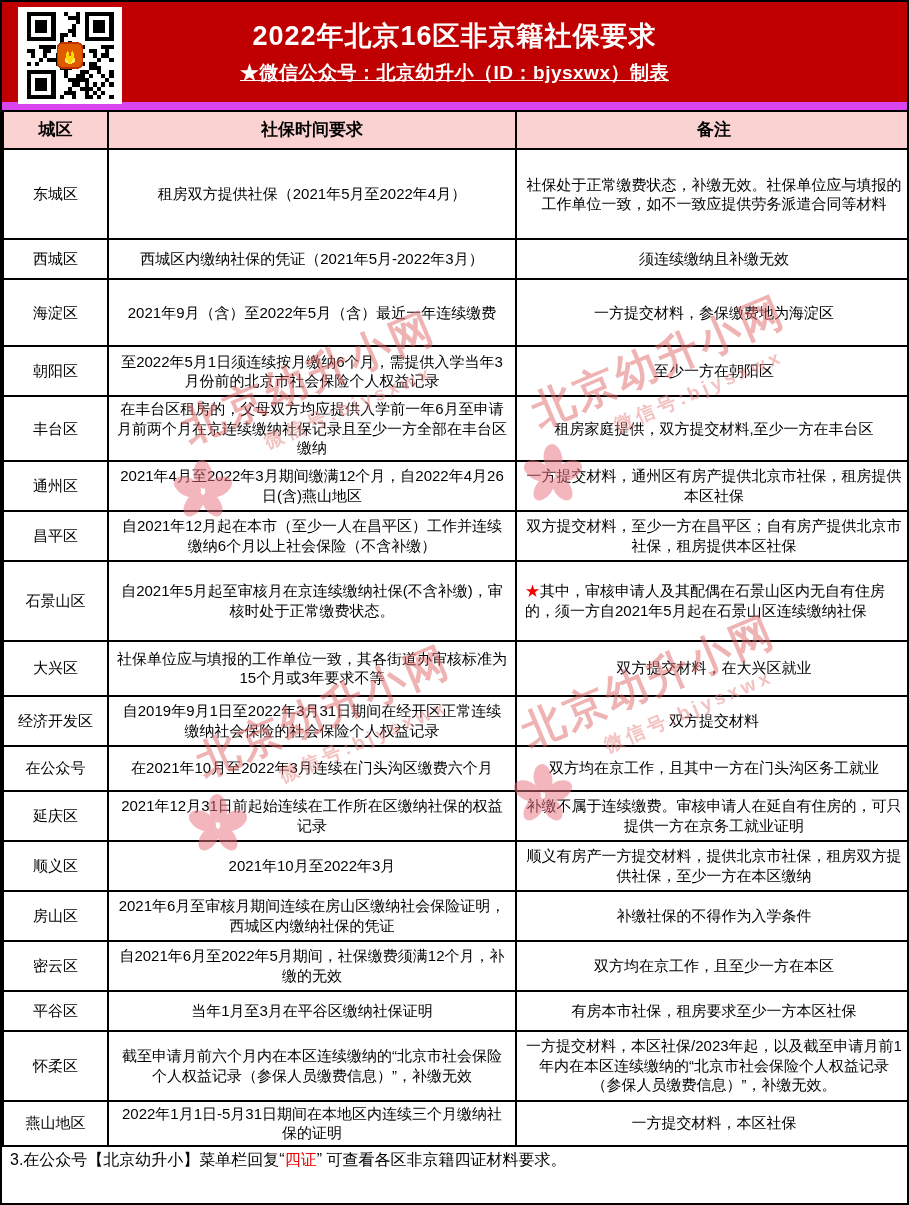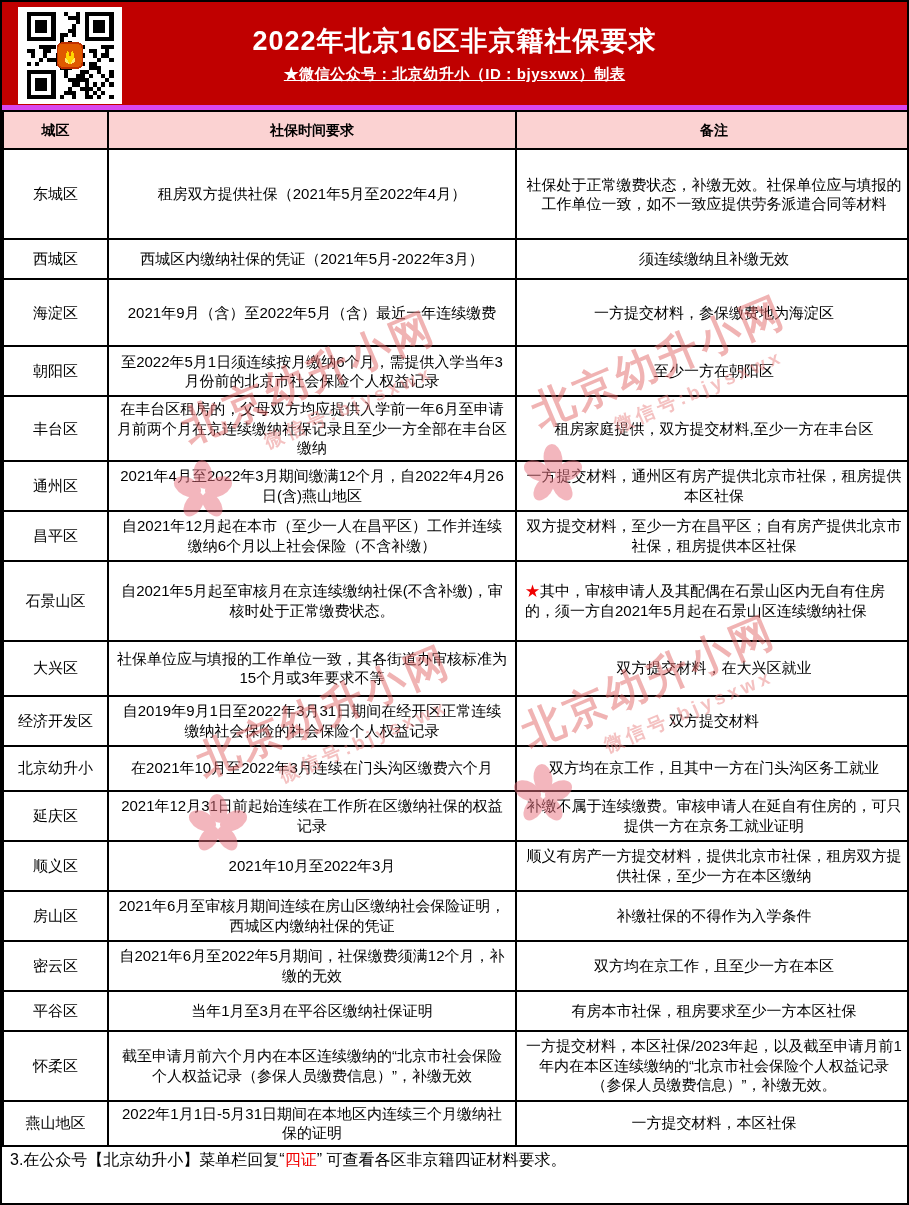--- a/index.html
+++ b/index.html
@@ -5,47 +5,47 @@
   * { margin:0; padding:0; box-sizing:border-box; }
   html,body { background:#fff; }
   body { font-family:"Liberation Sans", sans-serif; }
   .page {
     position:relative; width:909px; height:1205px;
     border:2px solid #000; background:#fff; overflow:hidden;
   }
   
   .banner {
     position:relative; height:108px; background:#c00000;
-    border-bottom:5px solid #d946ef;
+    border-bottom:8px solid #d946ef;
     display:flex; flex-direction:column; align-items:center; justify-content:center;
   }
   .qr-box {
     position:absolute; left:16px; top:5px; width:104px; height:97px;
     background:#fff; padding:5px;
   }
   .qr-box svg { width:100%; height:100%; display:block; }
   .banner-title {
     color:#fff; font-size:27px; font-weight:bold; letter-spacing:1px;
     line-height:1.2; margin-top:2px;
   }
   .banner-subtitle {
-    color:#fff; font-size:15px; font-weight:bold;
+    color:#fff; font-size:19px; font-weight:bold;
     text-decoration:underline; margin-top:7px; letter-spacing:0.5px;
   }
   
   table.main {
     width:100%; border-collapse:collapse; table-layout:fixed;
   }
   table.main td, table.main th {
     border:2px solid #000; padding:2px 8px;
     font-size:15px; line-height:1.3; color:#000;
     text-align:center; vertical-align:middle; overflow:hidden;
   }
   table.main thead th {
-    background:#fbd2d2; font-size:14px; font-weight:bold; height:38px;
+    background:#fbd2d2; font-size:17px; font-weight:bold; height:38px;
   }
   td.district { font-size:17px; }
   td.note.left, td.req.left { text-align:left; }
   .star { color:#f00000; }
   
   .footer {
     padding:3px 8px 0 8px; font-size:16px; line-height:1.28; color:#000;
   }
   .footer .fline { white-space:nowrap; }
   .red { color:#f00000; }
@@ -259,21 +259,21 @@
           <td class="district">大兴区</td>
           <td class="req">社保单位应与填报的工作单位一致，其各街道办审核标准为15个月或3年要求不等</td>
           <td class="note">双方提交材料，在大兴区就业</td>
         </tr>
         <tr style="height: 50px;">
           <td class="district">经济开发区</td>
           <td class="req">自2019年9月1日至2022年3月31日期间在经开区正常连续缴纳社会保险的社会保险个人权益记录</td>
           <td class="note">双方提交材料</td>
         </tr>
         <tr style="height: 45px;">
-          <td class="district">北京幼升小</td>
+          <td class="district">在公众号</td>
           <td class="req">在2021年10月至2022年3月连续在门头沟区缴费六个月</td>
           <td class="note">双方均在京工作，且其中一方在门头沟区务工就业</td>
         </tr>
         <tr style="height: 50px;">
           <td class="district">延庆区</td>
           <td class="req">2021年12月31日前起始连续在工作所在区缴纳社保的权益记录</td>
           <td class="note">补缴不属于连续缴费。审核申请人在延自有住房的，可只提供一方在京务工就业证明</td>
         </tr>
         <tr style="height: 50px;">
           <td class="district">顺义区</td>

